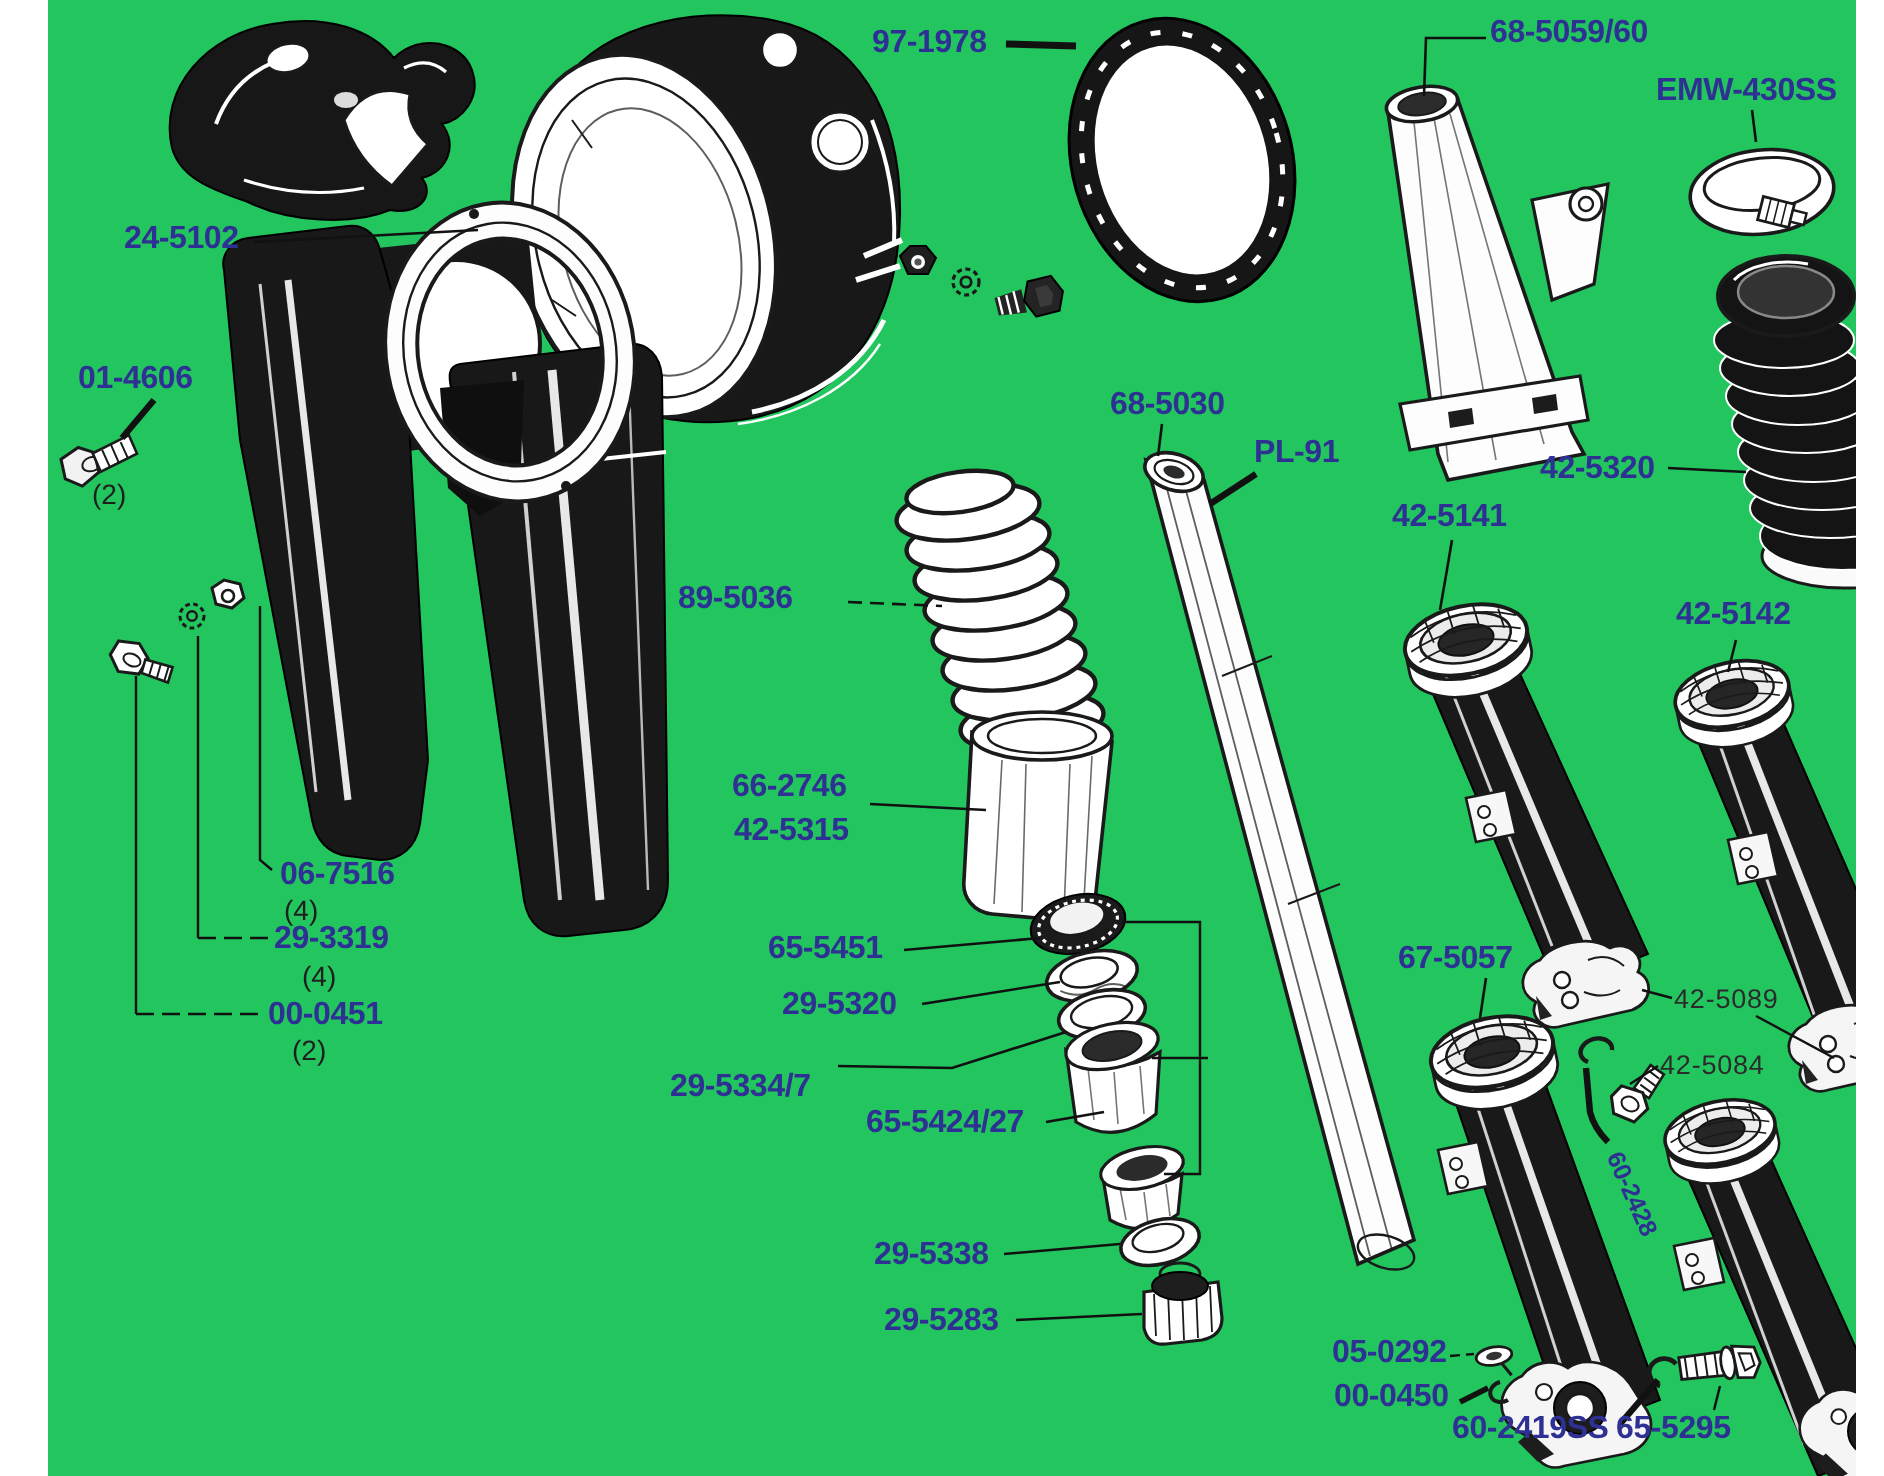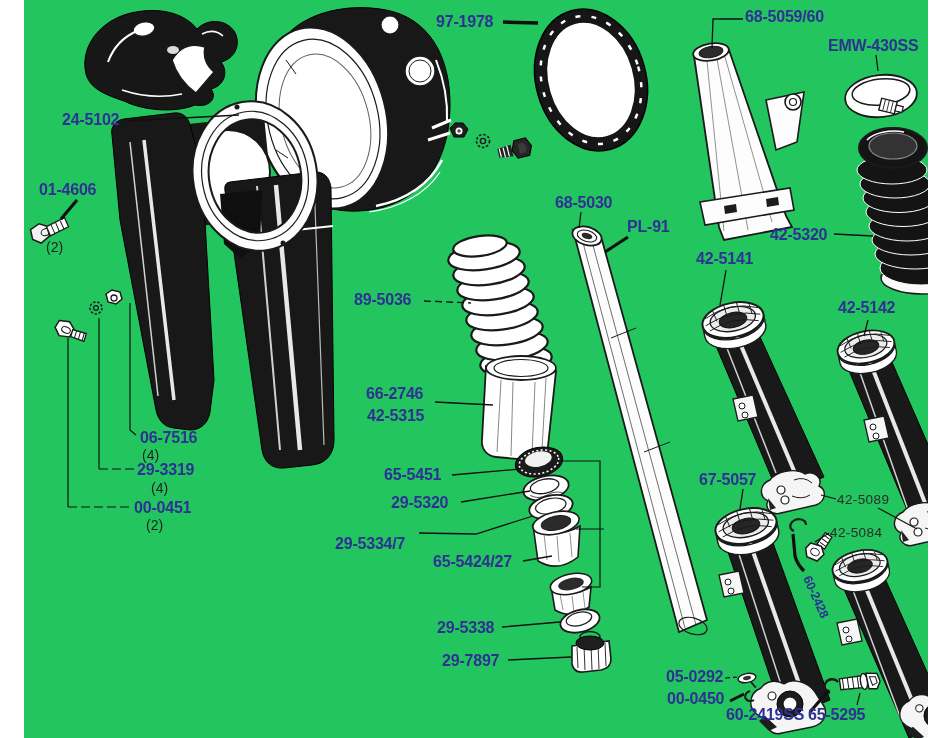--- a/index.html
+++ b/index.html
@@ -337,35 +337,35 @@
 <div class="lbl" style="left:721px;top:8px">68-5059/60</div>
 <div class="lbl" style="left:804px;top:37px">EMW-430SS</div>
 <div class="lbl" style="left:38px;top:111px">24-5102</div>
 <div class="lbl" style="left:15px;top:181px">01-4606</div>
 <div class="lbl qty" style="left:22px;top:239px">(2)</div>
 <div class="lbl" style="left:531px;top:194px">68-5030</div>
 <div class="lbl" style="left:603px;top:218px">PL-91</div>
 <div class="lbl" style="left:746px;top:226px">42-5320</div>
 <div class="lbl" style="left:672px;top:250px">42-5141</div>
 <div class="lbl" style="left:814px;top:299px">42-5142</div>
-<div class="lbl" style="left:330px;top:291px">89-5036</div>
+<div class="lbl" style="left:315px;top:291px">89-5036</div>
 <div class="lbl" style="left:342px;top:385px">66-2746</div>
 <div class="lbl" style="left:343px;top:407px">42-5315</div>
 <div class="lbl" style="left:360px;top:466px">65-5451</div>
 <div class="lbl" style="left:367px;top:494px">29-5320</div>
 <div class="lbl" style="left:311px;top:535px">29-5334/7</div>
 <div class="lbl" style="left:409px;top:553px">65-5424/27</div>
 <div class="lbl" style="left:116px;top:429px">06-7516</div>
 <div class="lbl qty" style="left:118px;top:447px">(4)</div>
 <div class="lbl" style="left:113px;top:461px">29-3319</div>
 <div class="lbl qty" style="left:127px;top:480px">(4)</div>
 <div class="lbl" style="left:110px;top:499px">00-0451</div>
 <div class="lbl qty" style="left:122px;top:517px">(2)</div>
 <div class="lbl" style="left:413px;top:619px">29-5338</div>
-<div class="lbl" style="left:418px;top:652px">29-7897</div>
+<div class="lbl" style="left:418px;top:652px">29-5283</div>
 <div class="lbl" style="left:675px;top:471px">67-5057</div>
 <div class="lbl dark" style="left:813px;top:492px">42-5089</div>
 <div class="lbl dark" style="left:806px;top:525px">42-5084</div>
 <div class="lbl rot" style="left:791px;top:573px">60-2428</div>
 <div class="lbl" style="left:642px;top:668px">05-0292</div>
 <div class="lbl" style="left:643px;top:690px">00-0450</div>
 <div class="lbl" style="left:702px;top:706px">60-2419SS</div>
 <div class="lbl" style="left:784px;top:706px">65-5295</div>
 
 </div>

